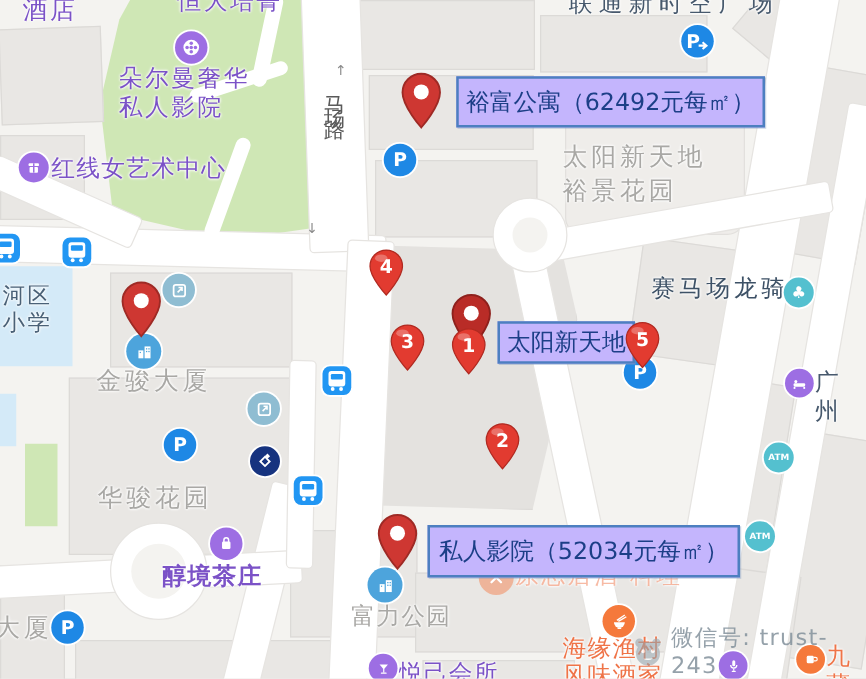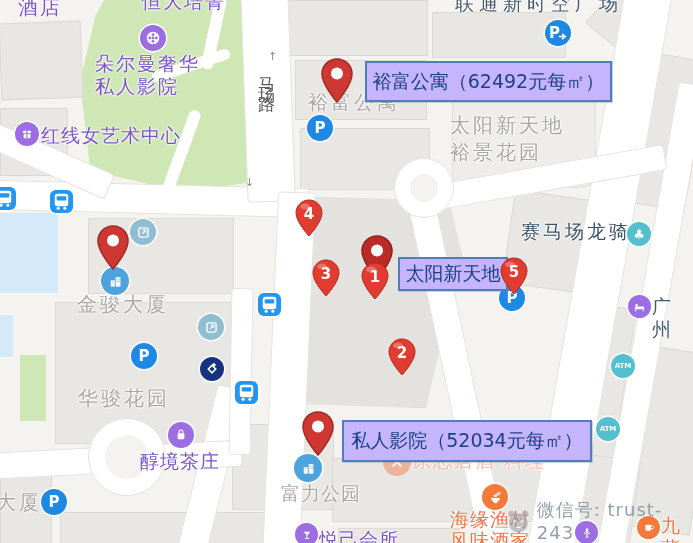--- a/index.html
+++ b/index.html
@@ -105,27 +105,28 @@
   <div class="ppath" style="left:208px;top:-5px;width:12px;height:75px;transform:rotate(12deg);"></div>
   <div class="ppath" style="left:150px;top:60px;width:82px;height:11px;transform:rotate(-18deg);"></div>
   <div class="ppath" style="left:176px;top:108px;width:12px;height:85px;transform:rotate(20deg);"></div>
 
   <div class="lbl purple" style="left:18px;top:-5px;font-size:20px;">酒店</div>
   <div class="lbl purple" style="left:142px;top:-10px;">恒大培菁</div>
   <div class="lbl purple ctr" style="left:95px;top:52px;width:115px;">朵尔曼奢华
 私人影院</div>
   <div class="lbl purple" style="left:41px;top:124px;letter-spacing:1px;">红线女艺术中心</div>
   <div class="lbl slate" style="left:455px;top:-8px;letter-spacing:5px;">联通新时空广场</div>
-  <div class="lbl gray" style="left:308px;top:90px;">裕富公寓</div>
   <div class="lbl gray ctr" style="left:450px;top:112px;width:132px;line-height:1.35;">太阳新天地
 裕景花园</div>
   <div class="lbl slate" style="left:521px;top:220px;color:#3d5166;">赛马场龙骑</div>
+  <div class="lbl slate" style="left:2px;top:226px;font-size:18px;letter-spacing:2px;color:#4a6177;">河区
+小学</div>
   <div class="lbl gray" style="left:77px;top:292px;">金骏大厦</div>
   <div class="lbl gray" style="left:78px;top:386px;">华骏花园</div>
-  <div class="lbl purple" style="left:140px;top:450px;letter-spacing:1px;">醇境茶庄</div>
+  <div class="lbl purple" style="left:130px;top:450px;letter-spacing:1px;font-weight:bold;">醇境茶庄</div>
   <div class="lbl gray" style="left:-4px;top:490px;">大厦</div>
   <div class="lbl gray" style="left:281px;top:482px;font-size:19px;letter-spacing:1px;">富力公园</div>
   <div class="lbl purple" style="left:319px;top:528px;letter-spacing:1px;">悦己会所</div>
   <div class="lbl faded" style="left:412px;top:449px;">原志居酒·料理</div>
   <div class="lbl orange ctr" style="left:450px;top:509px;width:90px;line-height:1.08;">海缘渔村
 风味酒家</div>
   <div class="lbl slate" style="left:652px;top:295px;letter-spacing:2px;">广州</div>
   <div class="lbl orange" style="left:661px;top:514px;">九藏</div>
   <div class="roadlbl" style="left:256px;top:64px;">马场路</div>
   <div class="arrow" style="left:268px;top:50px;">↑</div>

